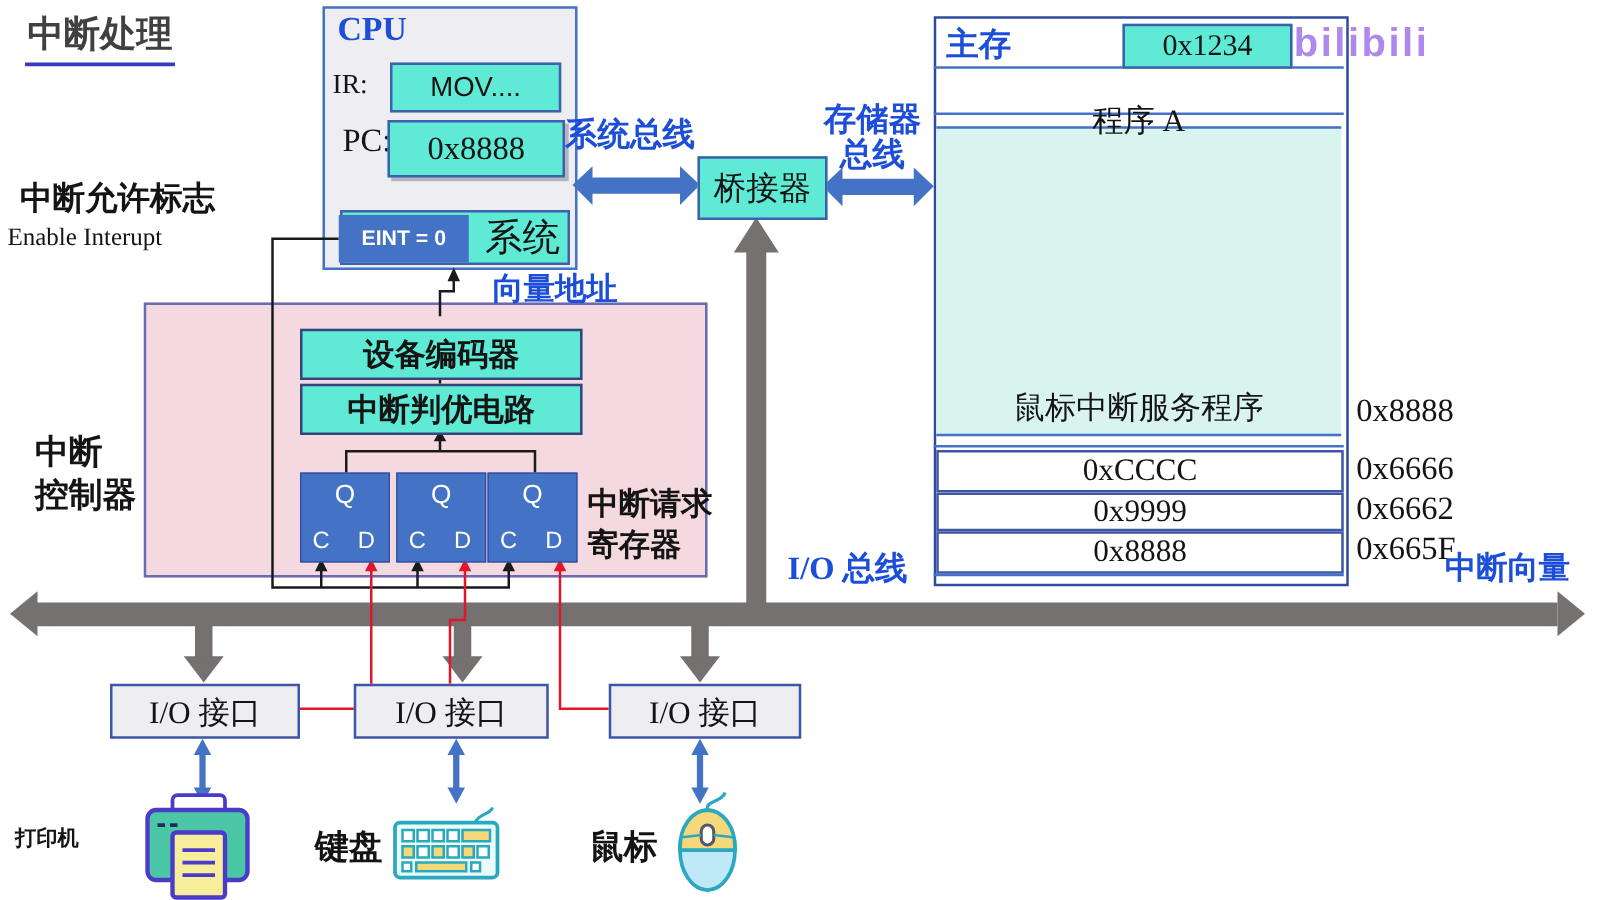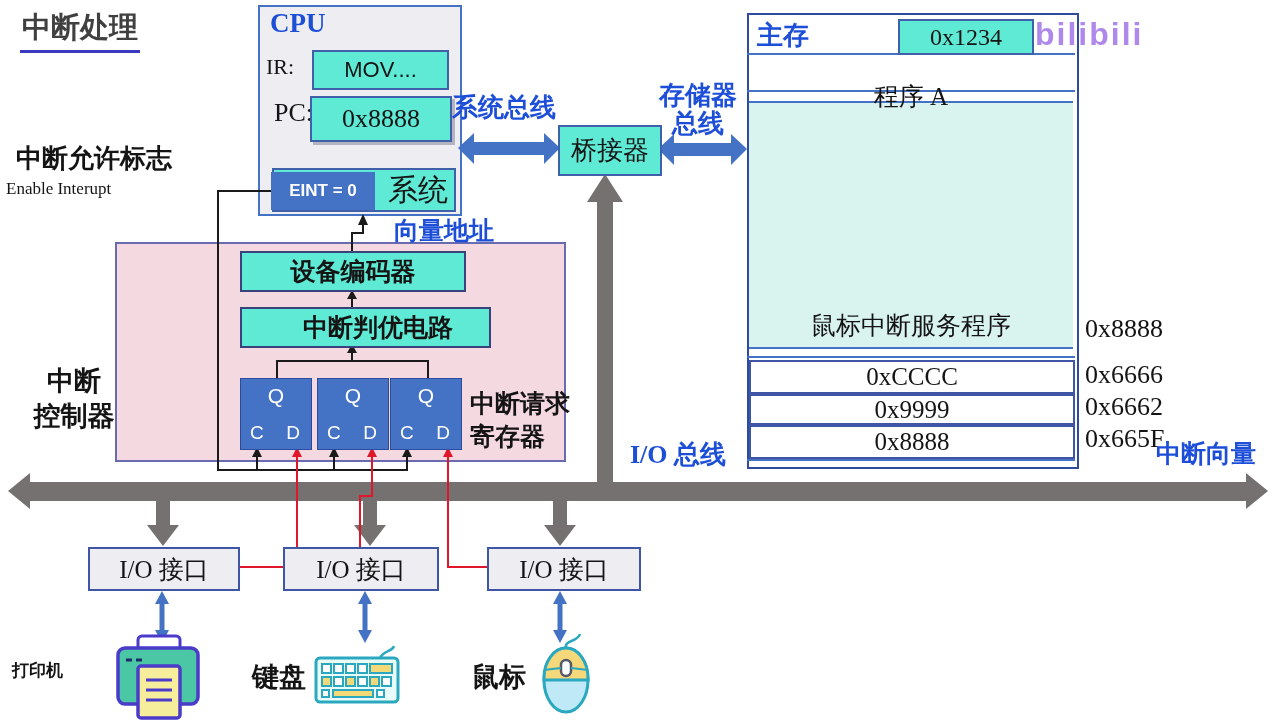--- a/index.html
+++ b/index.html
@@ -134,60 +134,60 @@
 <div class="abs z2 serif blk" style="left:266px;top:54px;font-size:22px;">IR:</div>
 <div class="abs z2 boxblue center sans blk" style="left:312px;top:50px;width:133px;height:36px;font-size:22px;">MOV....</div>
 <div class="abs z2 serif blk" style="left:274px;top:98px;font-size:26px;">PC:</div>
 <div class="abs z2 boxblue center serif blk" style="left:310px;top:96px;width:138px;height:42px;font-size:26px;box-shadow:3px 3px 0 rgba(110,110,130,.45);">0x8888</div>
 <div class="abs z2 boxblue" style="left:272px;top:168px;width:184px;height:44px;display:flex;align-items:center;justify-content:flex-end;padding-right:6px;box-sizing:border-box;">
   <span class="serif blk" style="font-size:30px;">系统</span>
 </div>
 <div class="abs z2 center sans" style="left:271px;top:172px;width:104px;height:38px;background:#4472c4;color:#fff;font-weight:bold;font-size:17px;">EINT = 0</div>
 
 <div class="abs z2 serif blk bold" style="left:16px;top:141px;font-size:26px;">中断允许标志</div>
-<div class="abs z2 serif blk" style="left:6px;top:179px;font-size:17px;">Enable Interupt</div>
+<div class="abs z2 serif blk" style="left:6px;top:179px;font-size:20px;">Enable Interupt</div>
 
 <div class="abs z2 red serif" style="left:452px;top:90px;font-size:26px;">系统总线</div>
 <div class="abs z2 boxblue center serif blk" style="left:558px;top:125px;width:100px;height:47px;font-size:26px;">桥接器</div>
 <div class="abs z2 red serif" style="left:642px;top:82px;width:112px;text-align:center;font-size:26px;line-height:28px;">
   <div>存储器</div>
   <div>总线</div>
 </div>
 <div class="abs z2 red serif" style="left:630px;top:437px;font-size:26px;">I/O 总线</div>
 
 <div class="abs z2 red serif" style="left:757px;top:18px;font-size:26px;">主存</div>
 <div class="abs z2 boxblue center serif blk" style="left:898px;top:19px;width:132px;height:32px;font-size:24px;">0x1234</div>
 <div class="abs z2 serif blk" style="left:747px;top:56px;width:328px;text-align:center;font-size:25px;margin-top:24px;">程序 A</div>
 <div class="abs z2 addr serif" style="left:1085px;top:314px;">0x8888</div>
 <div class="abs z2 addr serif" style="left:1085px;top:360px;">0x6666</div>
 <div class="abs z2 addr serif" style="left:1085px;top:392px;">0x6662</div>
 <div class="abs z2 addr serif" style="left:1085px;top:424px;">0x665F</div>
 <div class="abs z2 red serif" style="left:1156px;top:437px;font-size:25px;">中断向量</div>
 
 <div class="abs z2 red serif" style="left:394px;top:214px;font-size:25px;">向量地址</div>
-<div class="abs z2 boxblue center serif blk bold" style="left:240px;top:251px;width:222px;height:37px;font-size:25px;border-color:#39427a;">设备编码器</div>
-<div class="abs z2 boxblue center serif blk bold" style="left:240px;top:307px;width:222px;height:37px;font-size:25px;border-color:#39427a;padding-left:25px;">中断判优电路</div>
+<div class="abs z2 boxblue center serif blk bold" style="left:240px;top:263px;width:222px;height:37px;font-size:25px;border-color:#39427a;">设备编码器</div>
+<div class="abs z2 boxblue center serif blk bold" style="left:240px;top:307px;width:222px;height:37px;font-size:25px;border-color:#39427a;">中断判优电路</div>
 
 <div class="abs z2 ffbox" style="left:240px;top:378px;width:70px;height:70px;">
   <span class="ffq sans">Q</span>
   <span class="ffc sans">C</span>
   <span class="ffd sans">D</span>
 </div>
 <div class="abs z2 ffbox" style="left:317px;top:378px;width:70px;height:70px;">
   <span class="ffq sans">Q</span>
   <span class="ffc sans">C</span>
   <span class="ffd sans">D</span>
 </div>
 <div class="abs z2 ffbox" style="left:390px;top:378px;width:70px;height:70px;">
   <span class="ffq sans">Q</span>
   <span class="ffc sans">C</span>
   <span class="ffd sans">D</span>
 </div>
 
-<div class="abs z2 serif blk bold" style="left:28px;top:364px;width:92px;text-align:center;font-size:27px;line-height:35px;">
+<div class="abs z2 serif blk bold" style="left:28px;top:344px;width:92px;font-size:27px;line-height:35px;">
   <div>中断</div>
   <div>控制器</div>
 </div>
 <div class="abs z2 serif blk bold" style="left:470px;top:387px;font-size:25px;line-height:33px;">
   <div>中断请求</div>
   <div>寄存器</div>
 </div>
 
 <div class="abs z2 boxgray center serif blk" style="left:88px;top:547px;width:148px;height:40px;font-size:25px;border-color:#3f55a5;">I/O 接口</div>
 <div class="abs z2 boxgray center serif blk" style="left:283px;top:547px;width:152px;height:40px;font-size:25px;border-color:#3f55a5;">I/O 接口</div>

